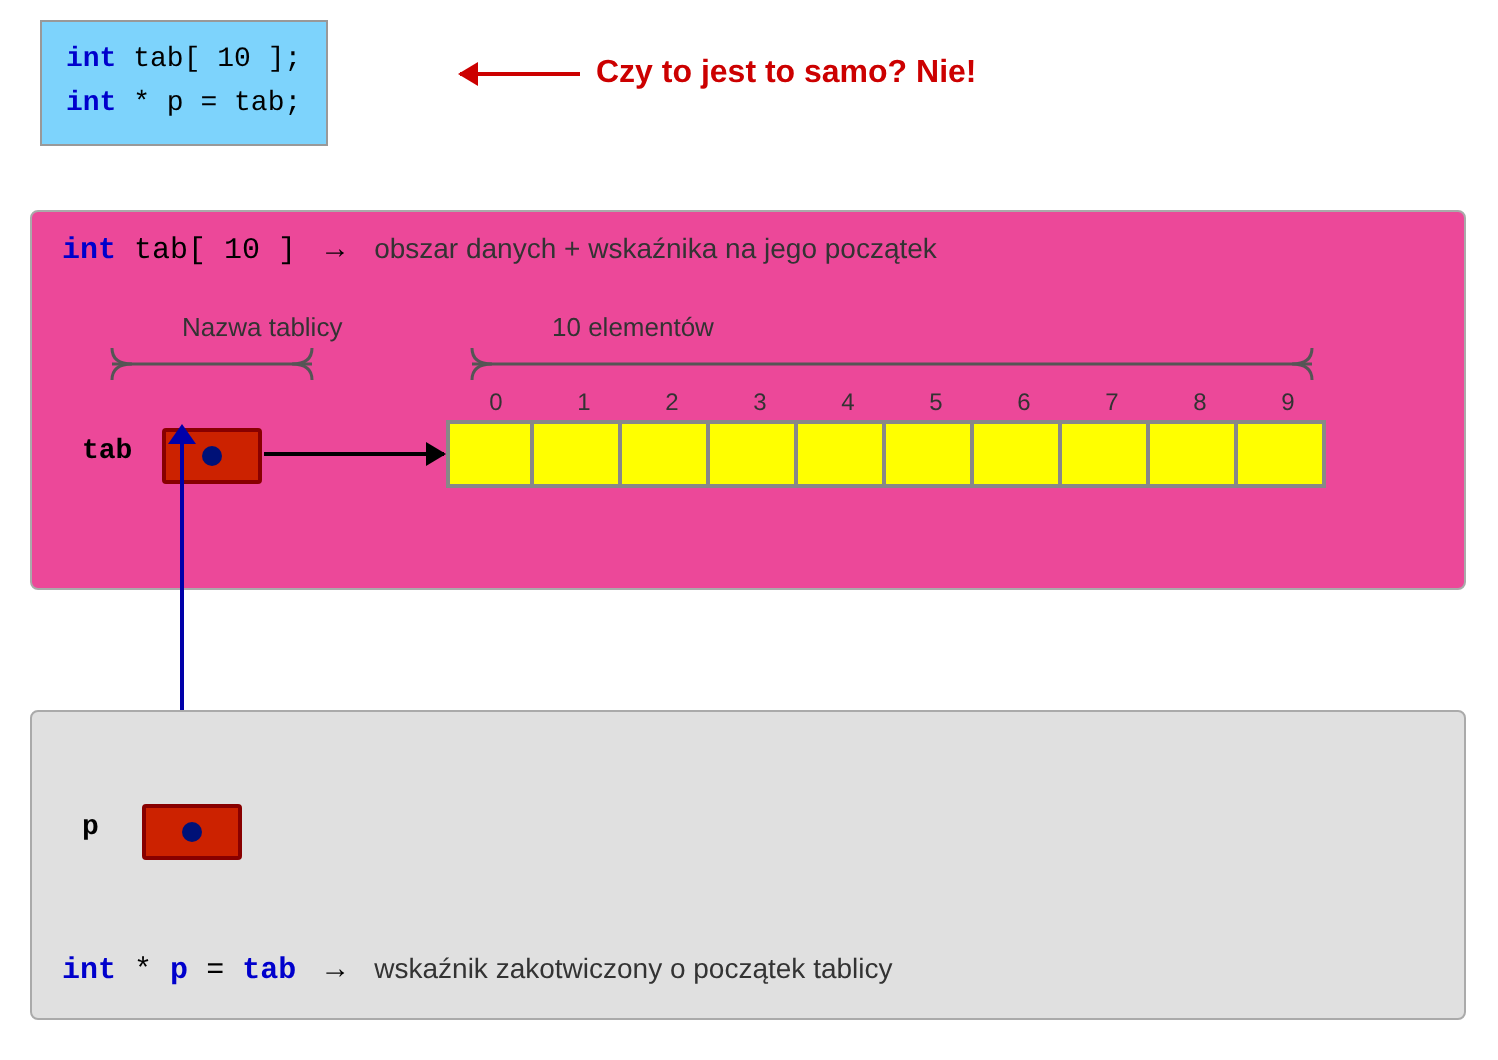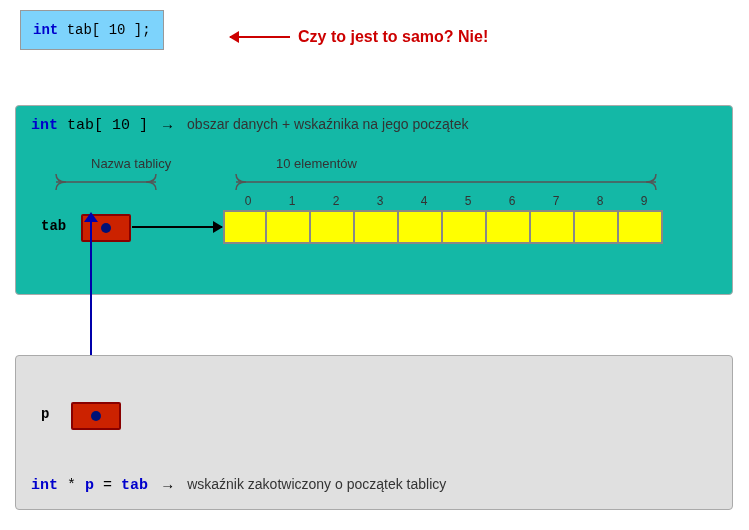--- a/index.html
+++ b/index.html
@@ -60,21 +60,21 @@
       color: #cc0000;
     }
 
     
     .panel-top {
       position: absolute;
       top: 105px;
       left: 15px;
       width: 718px;
       height: 190px;
-      background: #14b8a6;
+      background: #ec4899;
       border: 1px solid #aaa;
       border-radius: 4px;
     }
 
     
     .panel-bottom {
       position: absolute;
       top: 355px;
       left: 15px;
       width: 718px;
@@ -283,20 +283,24 @@
     .panel-bottom-header .desc { font-family: Arial, sans-serif; font-size: 14px; color: #333; text-align: center; }
 
   </style>
 </head>
 <body>
 
 <div class="code-box">
   <div>
     <span class="kw">int</span>
     <span> tab[ 10 ];</span>
+  </div>
+  <div>
+    <span class="kw">int</span>
+    <span> * p = tab;</span>
   </div>
 </div>
 
 <div class="question-arrow">
   <div class="arrow-line"></div>
   <span class="question-text">Czy to jest to samo? Nie!</span>
 </div>
 
 <div class="panel-top">
 

